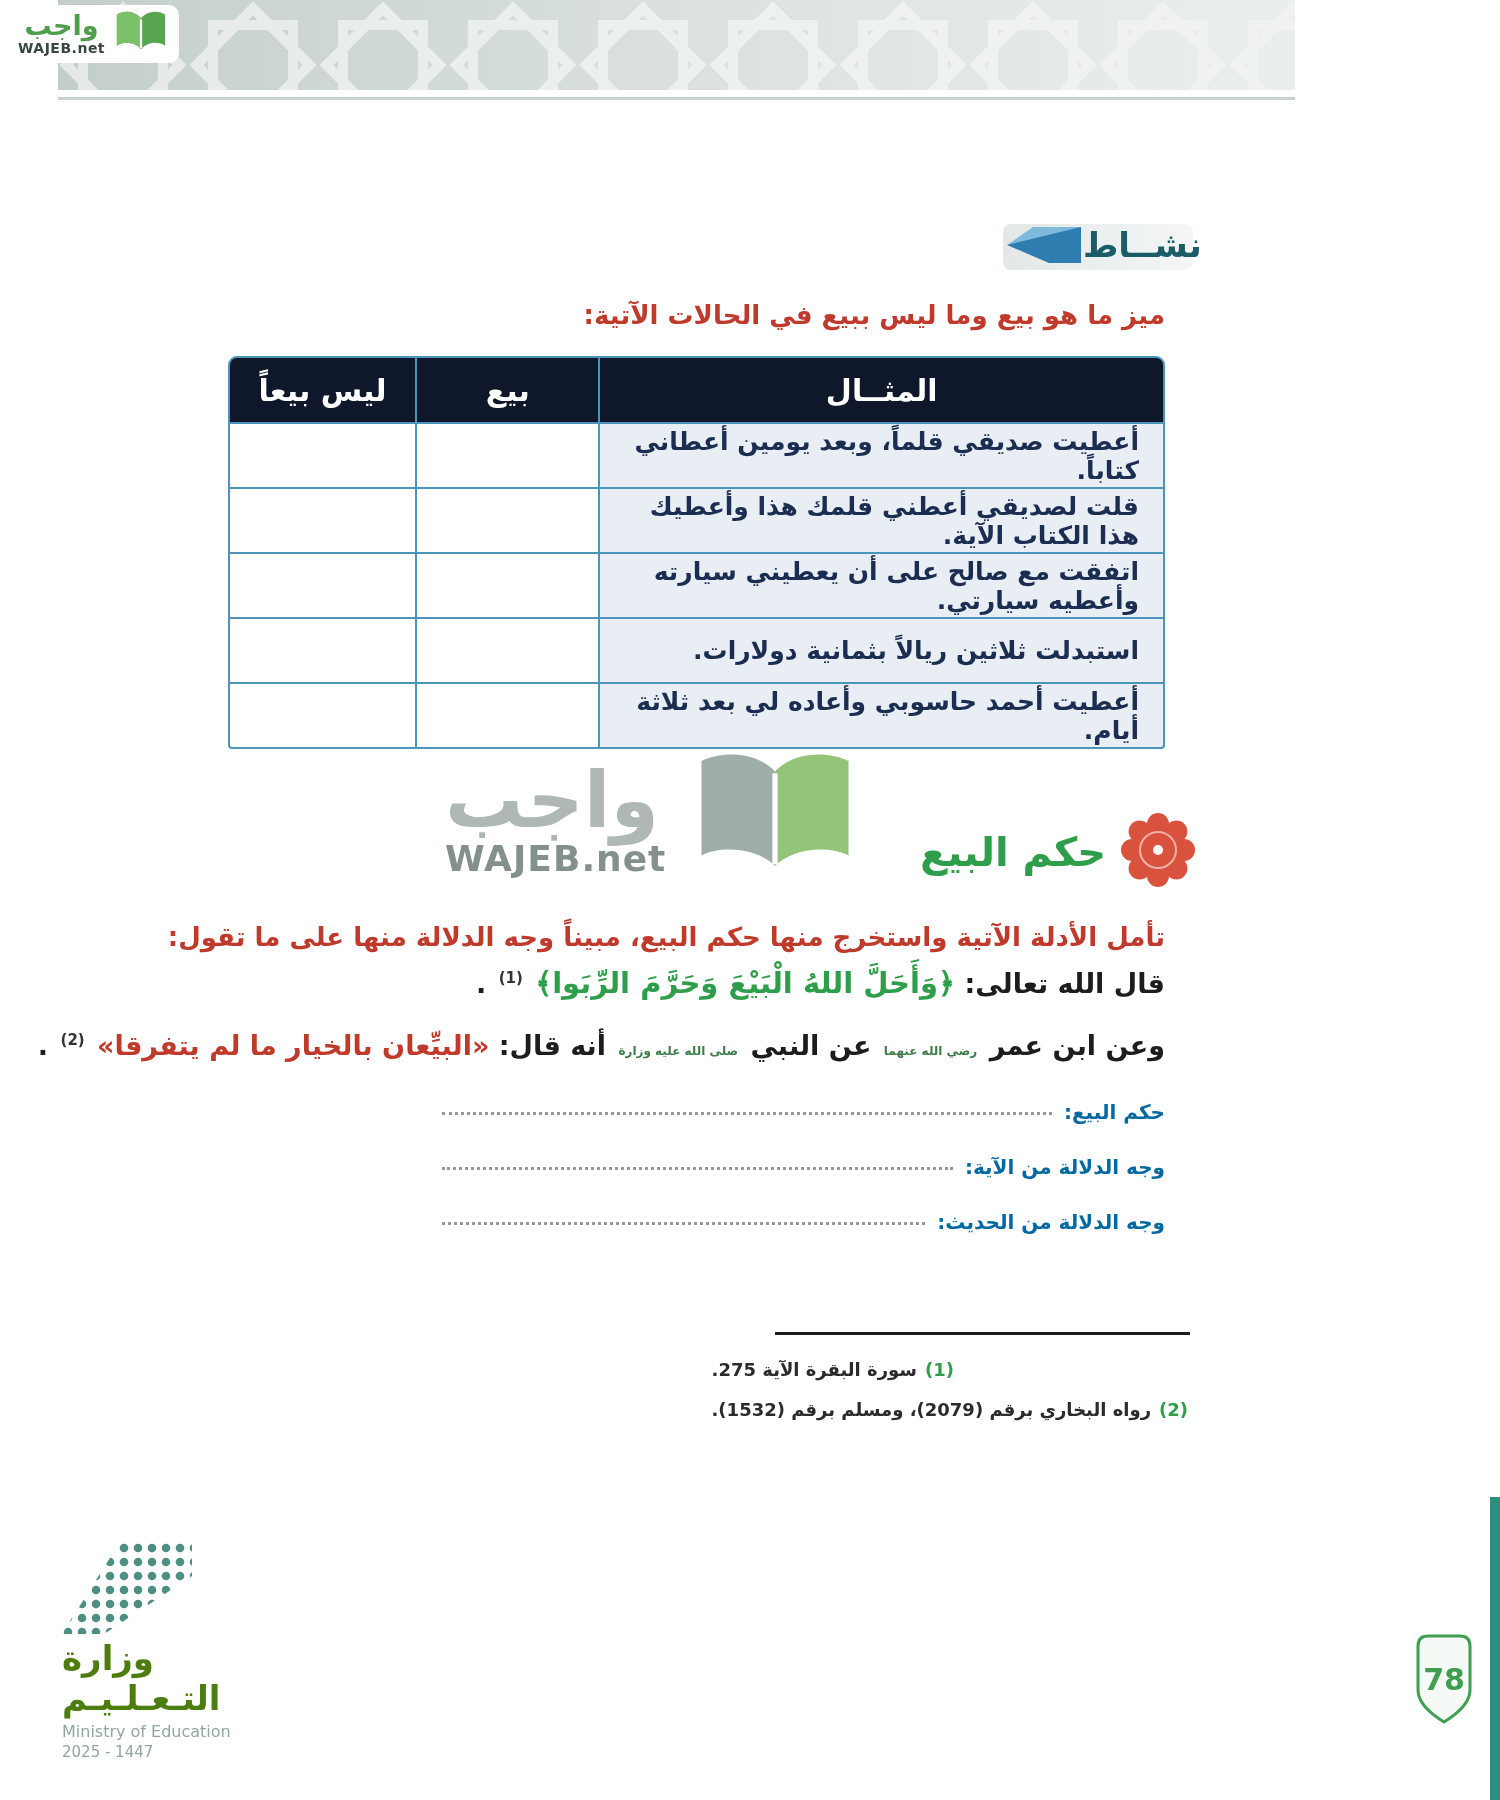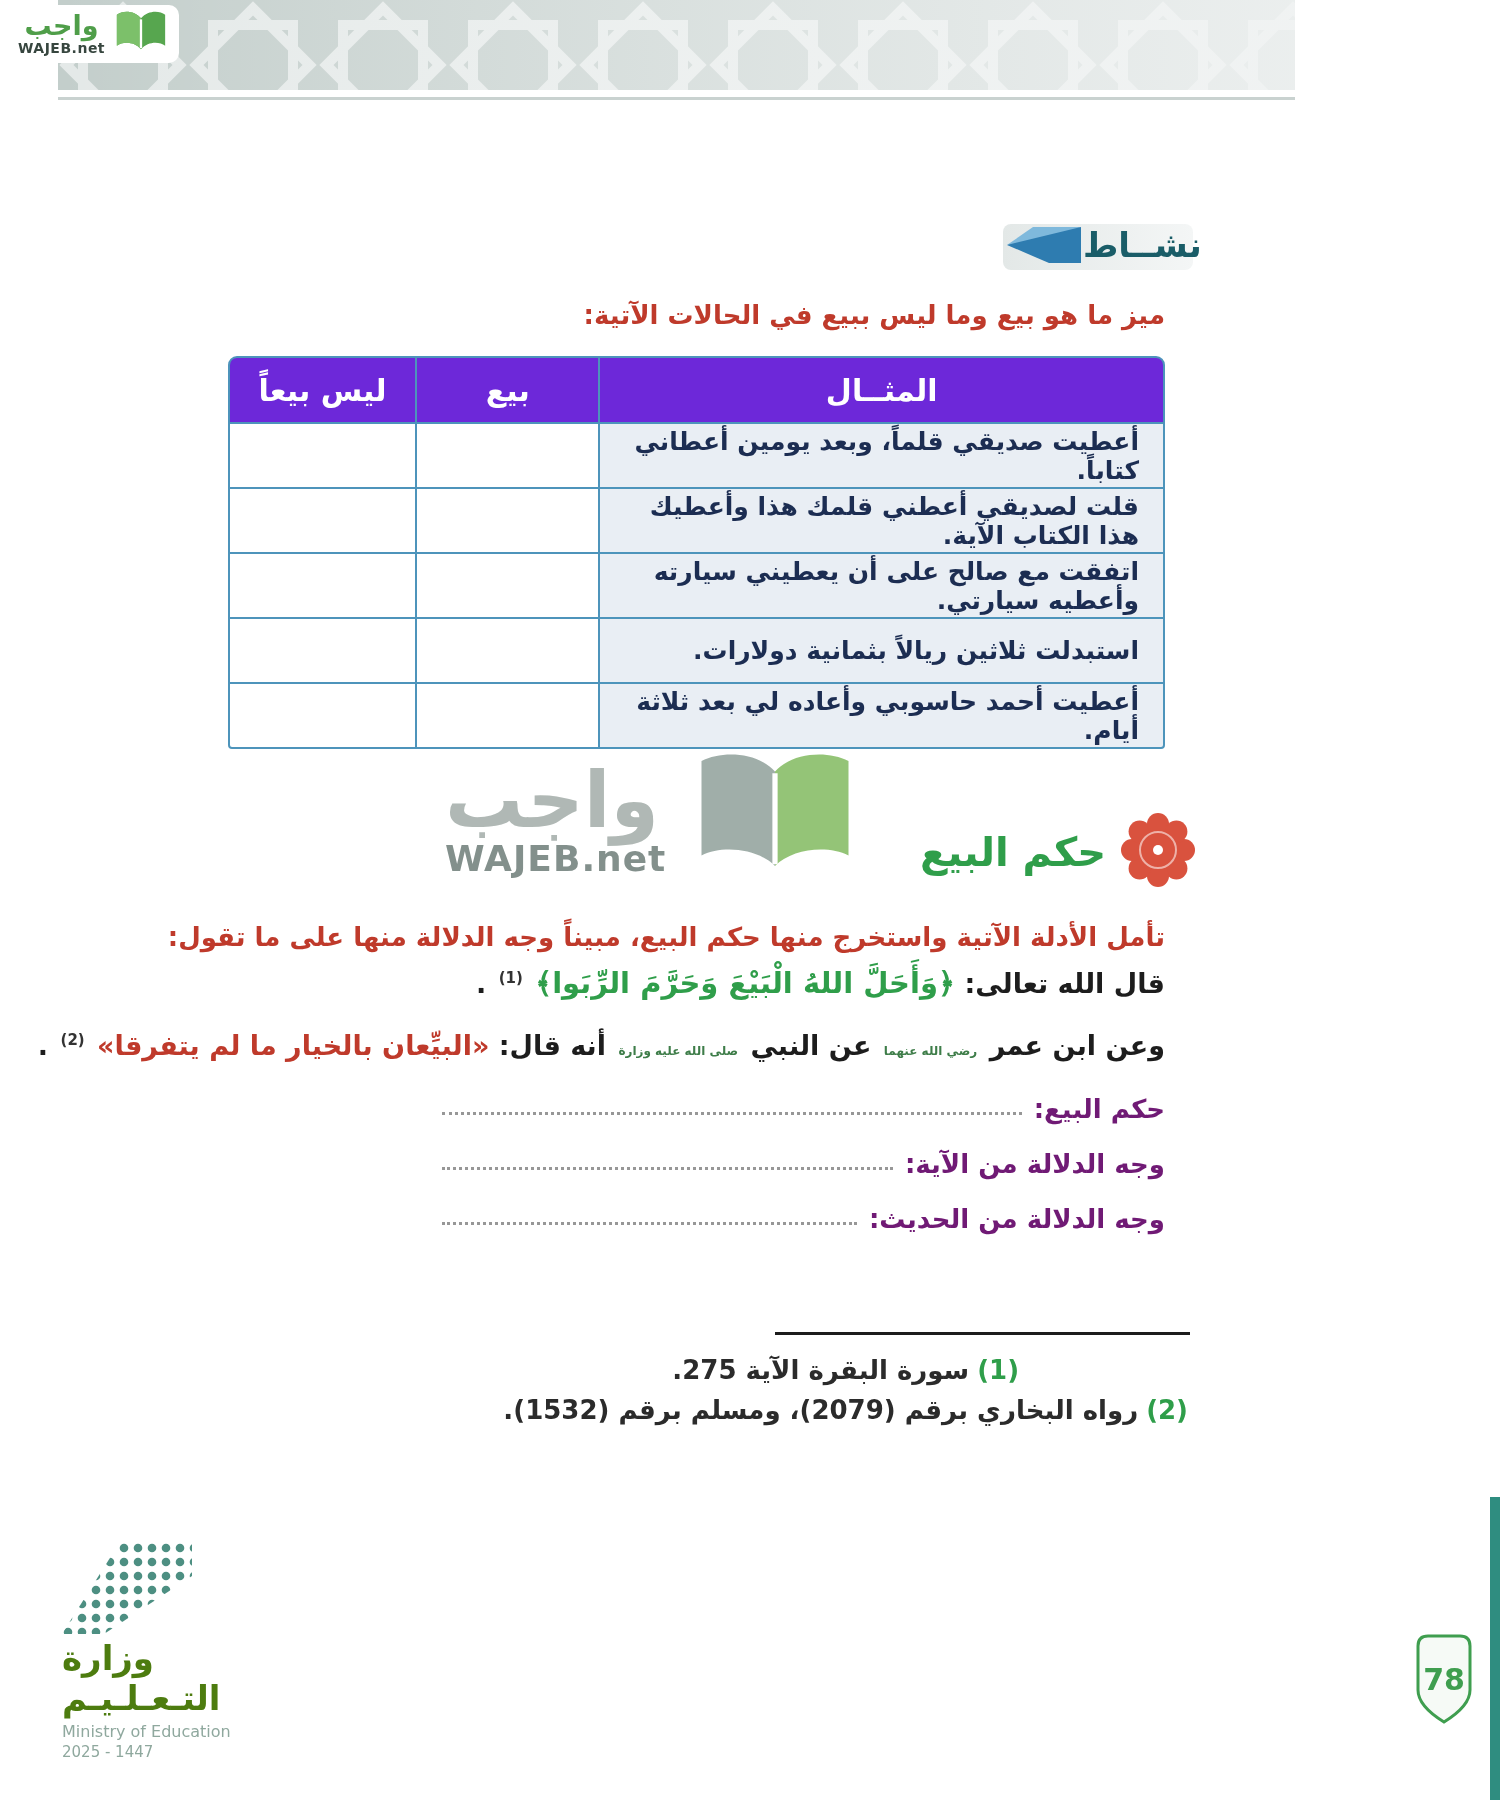--- a/index.html
+++ b/index.html
@@ -19,21 +19,21 @@
   
   .activity-head{position:absolute;left:1003px;top:224px;width:190px;height:46px;border-radius:8px;
     background:linear-gradient(270deg,#f4f6f6,#e3e8e7);display:flex;direction:ltr;align-items:center;}
   .activity-title{flex:1;text-align:center;color:#1a5d68;font-weight:bold;font-size:34px;padding-bottom:4px;}
   .red-instruction{position:absolute;right:335px;color:#bf3a2b;font-weight:bold;font-size:26px;
     white-space:nowrap;text-align:right;}
   
   .sale-table{position:absolute;right:335px;top:356px;width:933px;
     display:grid;grid-template-columns:565fr 182fr 186fr;grid-template-rows:64px 63px 63px 63px 63px 63px;
     gap:2px;background:#4d94bb;border:2.5px solid #4d94bb;border-radius:9px 9px 4px 4px;overflow:hidden;}
-  .sale-table .hcell{background:#6d28d9;color:#fff;font-weight:bold;font-size:30px;
+  .sale-table .hcell{background:#0f172a;color:#fff;font-weight:bold;font-size:30px;
     display:flex;align-items:center;justify-content:center;}
   .sale-table .excell{background:#e9eef4;color:#1c2d52;font-weight:bold;font-size:25px;
     display:flex;align-items:center;justify-content:flex-start;padding:12px 24px;text-align:right;}
   .sale-table .anscell{background:#ffffff;}
   
   .watermark{position:absolute;left:445px;top:748px;width:440px;height:142px;display:flex;direction:ltr;
     align-items:center;gap:14px;opacity:.92;}
   .wm-texts{display:flex;flex-direction:column;align-items:flex-start;line-height:1;}
   .wm-ar{color:#aab3af;font-weight:bold;font-size:78px;}
   .wm-en{color:#798783;font-weight:bold;font-size:36px;letter-spacing:1px;margin-top:2px;}
@@ -41,25 +41,25 @@
   .section-head{position:absolute;left:950px;top:812px;width:246px;height:80px;display:flex;
     align-items:center;gap:14px;}
   .section-title{color:#2f9e4a;font-weight:bold;font-size:40px;white-space:nowrap;}
   .quran-line,.hadith-line{position:absolute;right:335px;white-space:nowrap;font-size:27px;color:#1d1d1d;
     font-weight:bold;text-align:center;}
   .quran-verse{color:#2f9e4a;font-size:29px;}
   .fn-marker{font-size:15px;vertical-align:super;color:#333;margin:0 3px;}
   .honorific{font-size:12px;color:#3e7d49;margin:0 3px;}
   .hadith-quote{color:#bf3a2b;}
   .fill-line{position:absolute;right:335px;left:438px;height:38px;display:flex;align-items:flex-end;}
-  .fill-label{color:#701a75;font-weight:bold;font-size:26px;white-space:nowrap;}
+  .fill-label{color:#0369a1;font-weight:bold;font-size:20px;white-space:nowrap;}
   .fill-dots{flex:1;border-bottom:3px dotted #979797;margin:0 12px 9px 4px;}
   
   .footnote-rule{position:absolute;left:775px;top:1332px;width:415px;height:3px;background:#1c1c1c;}
-  .footnotes{position:absolute;right:312px;top:1350px;text-align:center;font-size:26px;color:#2b2b2b;
+  .footnotes{position:absolute;right:312px;top:1350px;text-align:left;font-size:18px;color:#2b2b2b;
     font-weight:600;line-height:40px;}
   .footnotes .mk{color:#2f9e4a;margin-left:8px;}
   
   .ministry{position:absolute;left:62px;top:1542px;width:250px;direction:ltr;text-align:left;color:#8fa89e;}
   .ministry .m-ar{font-size:34px;font-weight:bold;color:#4d7c0f;display:block;}
   .ministry .m-en{font-size:16px;display:block;margin-top:4px;}
   .ministry .m-yr{font-size:15px;display:block;margin-top:2px;}
   
   .page-badge{position:absolute;left:1412px;top:1632px;width:64px;height:94px;}
   .edge-strip{position:absolute;left:1490px;top:1497px;width:10px;height:303px;background:#2f8d80;}

